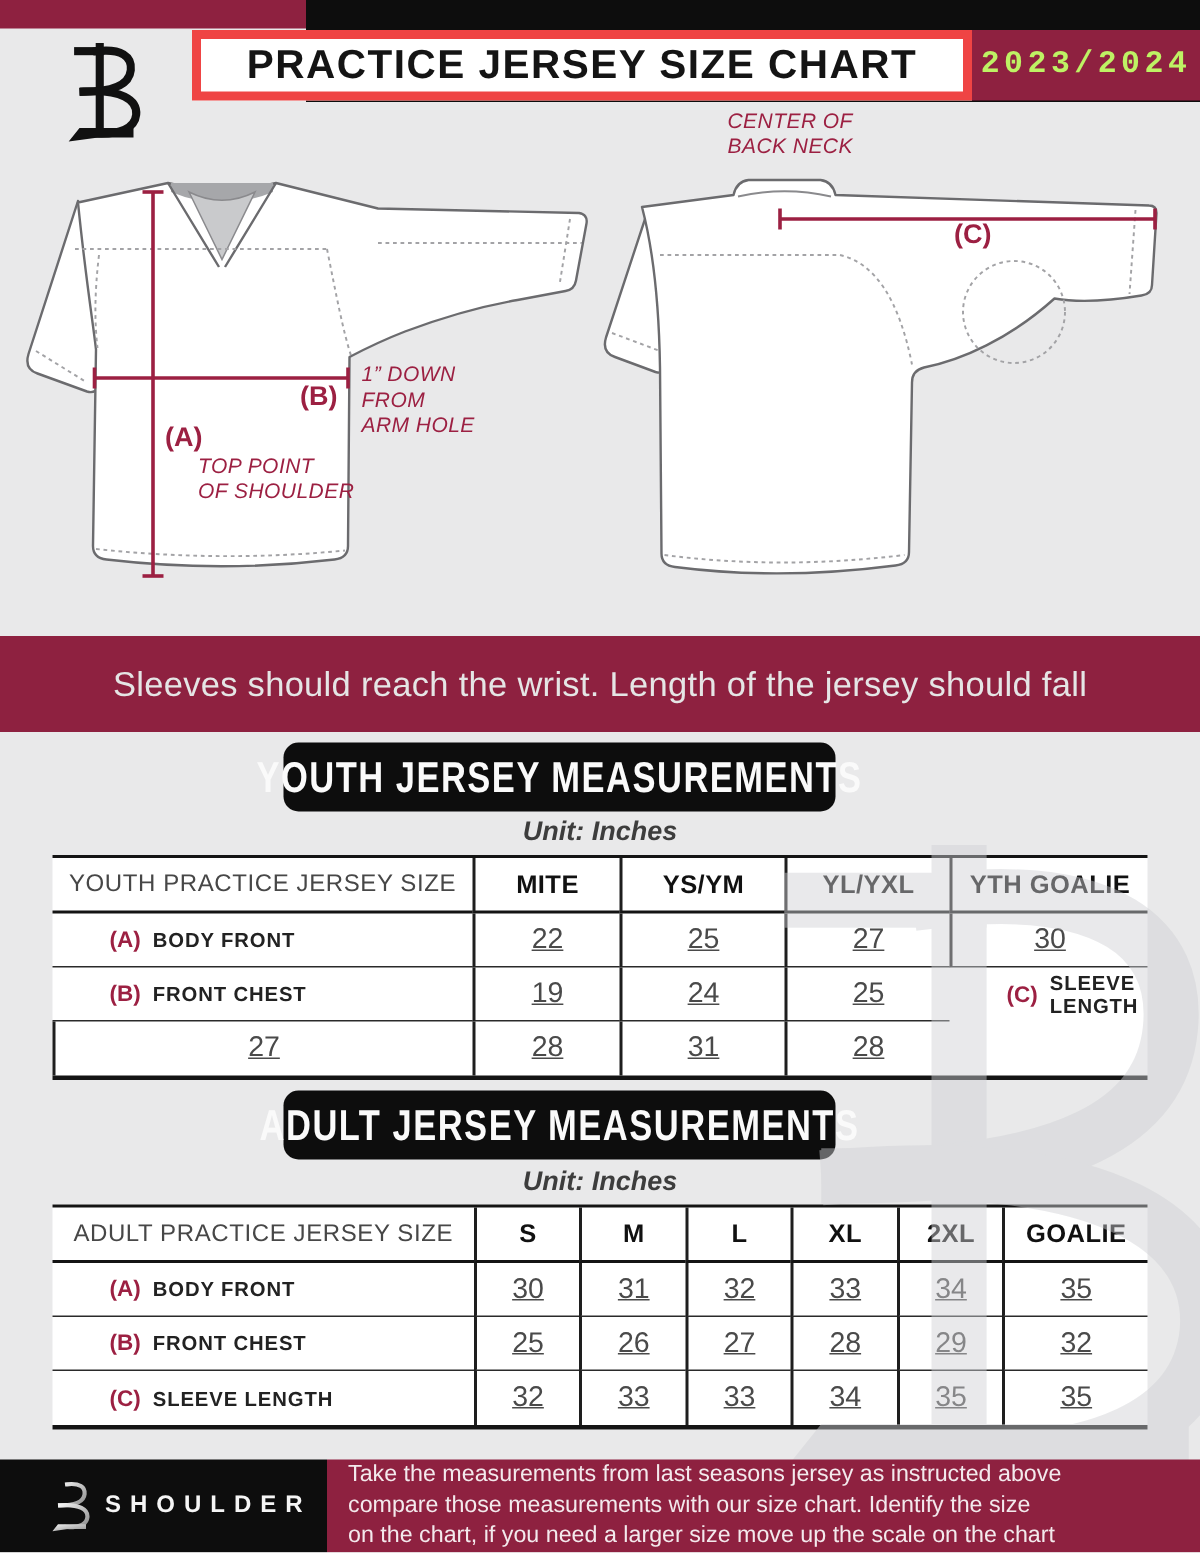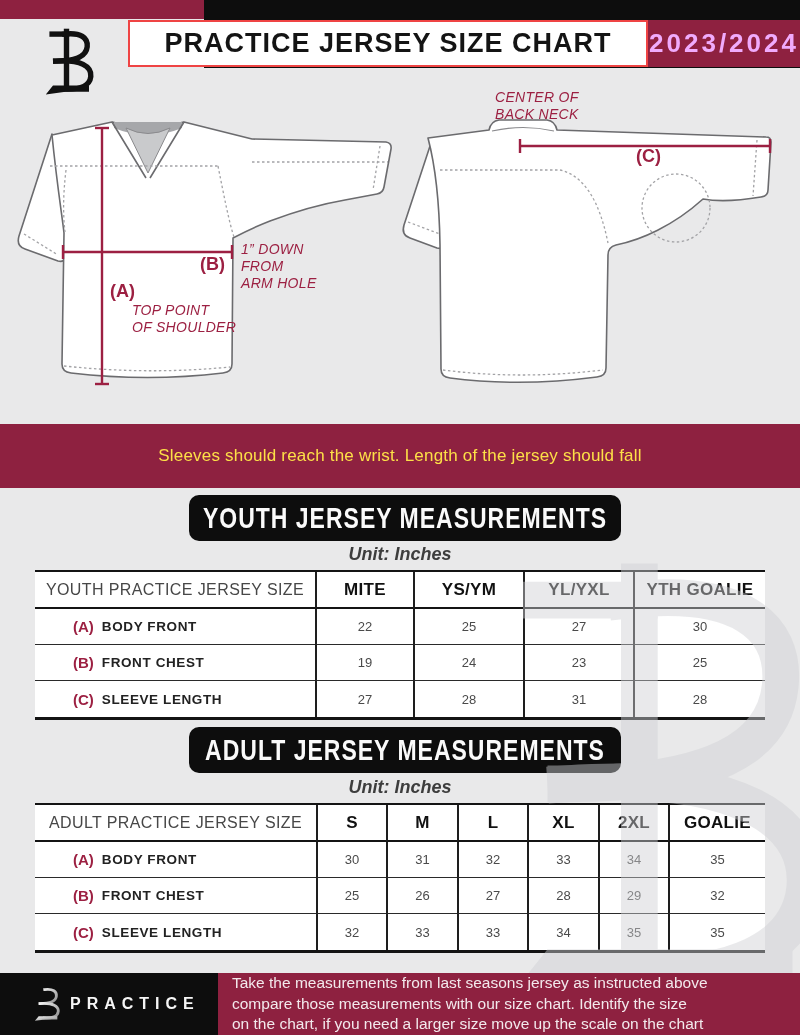--- a/index.html
+++ b/index.html
@@ -4,58 +4,58 @@
 <style>
   html,body{margin:0;padding:0;}
   .page{position:relative;width:800px;height:1035px;background:#e9e9ea;overflow:hidden;
         font-family:"Liberation Sans",sans-serif;}
   .abs{position:absolute;}
 
   
   .top-strip{left:0;top:0;width:204px;height:19px;background:#8e2140;}
   .top-band{left:204px;top:0;width:596px;height:68px;background:#0d0d0d;}
   .title-box{left:128px;top:20px;width:520px;height:47px;background:#ffffff;
-             border:2px solid #ef4444;box-sizing:border-box;display:flex;align-items:center;justify-content:center;}
+             border:6px solid #ef4444;box-sizing:border-box;display:flex;align-items:center;justify-content:center;}
   .title-box span{font-size:27px;font-weight:800;letter-spacing:1px;color:#141414;white-space:nowrap;}
   .year-box{left:648px;top:20px;width:152px;height:47px;background:#8e2140;
             display:flex;align-items:center;justify-content:center;}
-  .year-box span{font-family:Liberation Sans, sans-serif;font-size:26px;font-weight:bold;
-                 letter-spacing:3px;color:#f0abfc;white-space:nowrap;}
+  .year-box span{font-family:Liberation Mono, monospace;font-size:21px;font-weight:bold;
+                 letter-spacing:3px;color:#bef264;white-space:nowrap;}
 
   
   .mlabel{color:#9c2042;font-weight:800;font-size:18px;}
   .mdesc{color:#9c2042;font-style:italic;font-size:14px;line-height:17px;letter-spacing:.3px;white-space:nowrap;}
 
   
   .banner{left:0;top:424px;width:800px;height:64px;background:#8e2140;
           display:flex;flex-direction:column;align-items:center;justify-content:center;}
-  .banner div{color:#fde047;font-size:17px;line-height:24px;letter-spacing:.2px;}
-
-  
-  .sec-box{left:189px;width:432px;height:46px;background:#0d0d0d;border-radius:10px;
+  .banner div{color:#e5e5e5;font-size:23px;line-height:24px;letter-spacing:.2px;}
+
+  
+  .sec-box{left:189px;width:368px;height:46px;background:#0d0d0d;border-radius:10px;
            display:flex;align-items:center;justify-content:center;}
   .sec-box span{display:inline-block;transform:scaleY(1.25);font-size:23px;font-weight:700;
                 letter-spacing:1px;color:#fafafa;white-space:nowrap;}
   .unit{width:800px;text-align:center;font-style:italic;font-size:18px;font-weight:600;color:#3d3d3d;}
 
   
   .sizes-table{left:35px;width:730px;display:grid;background:#fff;
                border-top:2px solid #141414;border-bottom:3px solid #141414;box-sizing:border-box;}
   .yt{top:570px;grid-template-columns:280px 98px 110px 110px 132px;grid-template-rows:37px 36px 36px 36px;}
   .at{top:803px;grid-template-columns:281px 70px 71px 70px 71px 70px 97px;grid-template-rows:37px 36px 36px 36px;}
   .cell{display:flex;align-items:center;justify-content:center;border-bottom:1.5px solid #2a2a2a;box-sizing:border-box;}
   .cell.last{border-bottom:none;}
   .cell.vline{border-left:2px solid #1e1e1e;}
   .cell.hrow{border-bottom:2px solid #141414;}
   .first-header{color:#474747;font-size:16px;letter-spacing:.4px;}
   .size-header{font-weight:bold;font-size:17px;color:#111;letter-spacing:.3px;}
   .rowlabel{justify-content:flex-start;padding-left:38px;}
   .rowlabel .pfx{color:#9c2042;font-weight:800;font-size:15px;margin-right:8px;}
   .rowlabel .txt{color:#222;font-weight:600;font-size:13.5px;letter-spacing:.6px;}
-  .val{color:#4a4a4a;font-size:13px;}
+  .val{color:#4a4a4a;font-size:19px;text-decoration:underline;}
 
   
   .footer-black{left:0;top:973px;width:218px;height:62px;background:#0d0d0d;
                 display:flex;align-items:center;}
   .brand{color:#f5f5f5;font-weight:bold;font-size:16px;letter-spacing:6px;margin-left:8px;white-space:nowrap;}
   .footer-maroon{left:218px;top:973px;width:582px;height:62px;background:#8e2140;box-sizing:border-box;
                  padding:5px 8px 5px 14px;display:flex;flex-direction:column;justify-content:center;}
   .footer-maroon div{color:#f3e9ec;font-size:15.5px;line-height:20.5px;white-space:nowrap;}
 
   .wm{opacity:.45;pointer-events:none;}
@@ -140,21 +140,21 @@
       <path d="M408,222 L440,234"></path>
     </g>
 
     <g stroke="#9c2042" stroke-width="2.4">
       <path d="M520,146 L770,146"></path>
       <path d="M520,139 L520,153"></path>
       <path d="M770,139 L770,153"></path>
     </g>
   </svg>
 
-  <div class="abs mdesc" style="left:485px;top:89px;margin-left:10px;">
+  <div class="abs mdesc" style="left:485px;top:72px;">
     <div>CENTER OF</div>
     <div>BACK NECK</div>
   </div>
   <div class="abs mlabel" style="left:636px;top:146px;">(C)</div>
   <div class="abs mlabel" style="left:200px;top:254px;">(B)</div>
   <div class="abs mdesc" style="left:241px;top:241px;">
     <div>1” DOWN</div>
     <div>FROM</div>
     <div>ARM HOLE</div>
   </div>
@@ -188,21 +188,20 @@
     <div class="cell vline val">25</div>
     <div class="cell vline val">27</div>
     <div class="cell vline val">30</div>
 
     <div class="cell rowlabel">
       <span class="pfx">(B)</span>
       <span class="txt">FRONT CHEST</span>
     </div>
     <div class="cell vline val">19</div>
     <div class="cell vline val">24</div>
-    <div class="cell vline val">23</div>
     <div class="cell vline val">25</div>
 
     <div class="cell rowlabel last">
       <span class="pfx">(C)</span>
       <span class="txt">SLEEVE LENGTH</span>
     </div>
     <div class="cell vline last val">27</div>
     <div class="cell vline last val">28</div>
     <div class="cell vline last val">31</div>
     <div class="cell vline last val">28</div>
@@ -275,21 +274,21 @@
         </linearGradient>
       </defs>
       <g fill="none" stroke="url(#silver)" stroke-width="6" stroke-linecap="square">
         <path d="M25,9 L9,9"></path>
         <path d="M25,6 L25,68"></path>
         <path d="M23,9 C41,7 49,13 48,23 C47,33 37,39 13,39"></path>
         <path d="M13,39 C41,37 53,45 52,56 C51,66 40,71 22,70"></path>
       </g>
       <path d="M50,66 L10,66 L2,76 L24,73 L50,73 Z" fill="url(#silver)"></path>
     </svg>
-    <span class="brand">PRACTICE</span>
+    <span class="brand">SHOULDER</span>
   </div>
   <div class="abs footer-maroon">
     <div>Take the measurements from last seasons jersey as instructed above</div>
     <div>compare those measurements  with our size chart. Identify the size</div>
     <div>on the chart, if you need a larger size move up the scale on the chart</div>
   </div>
 
 </div>
 
 </body></html>

